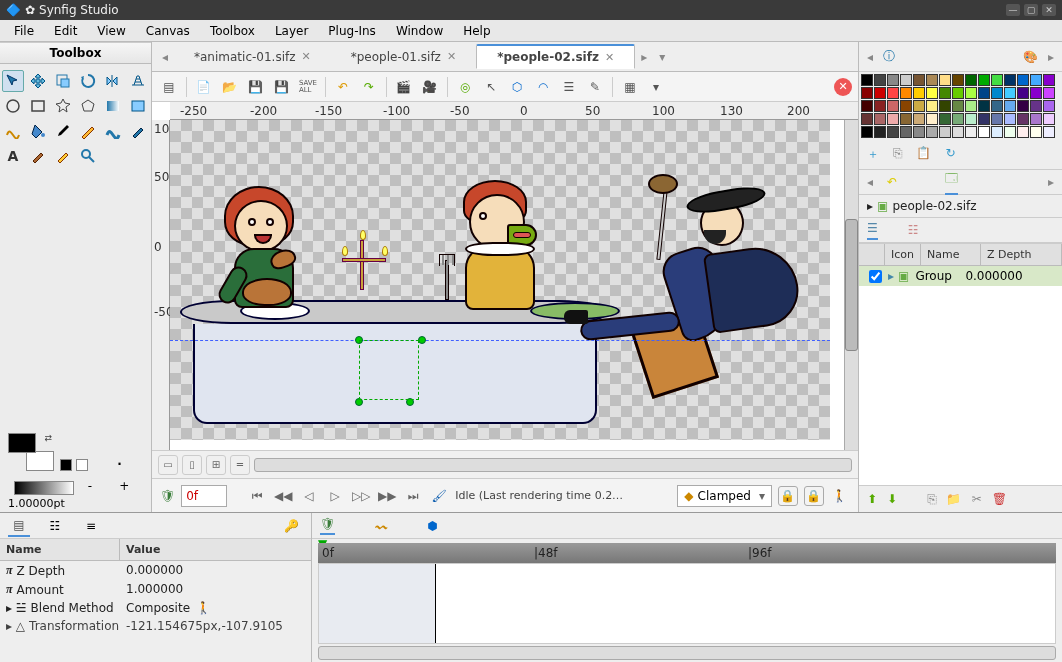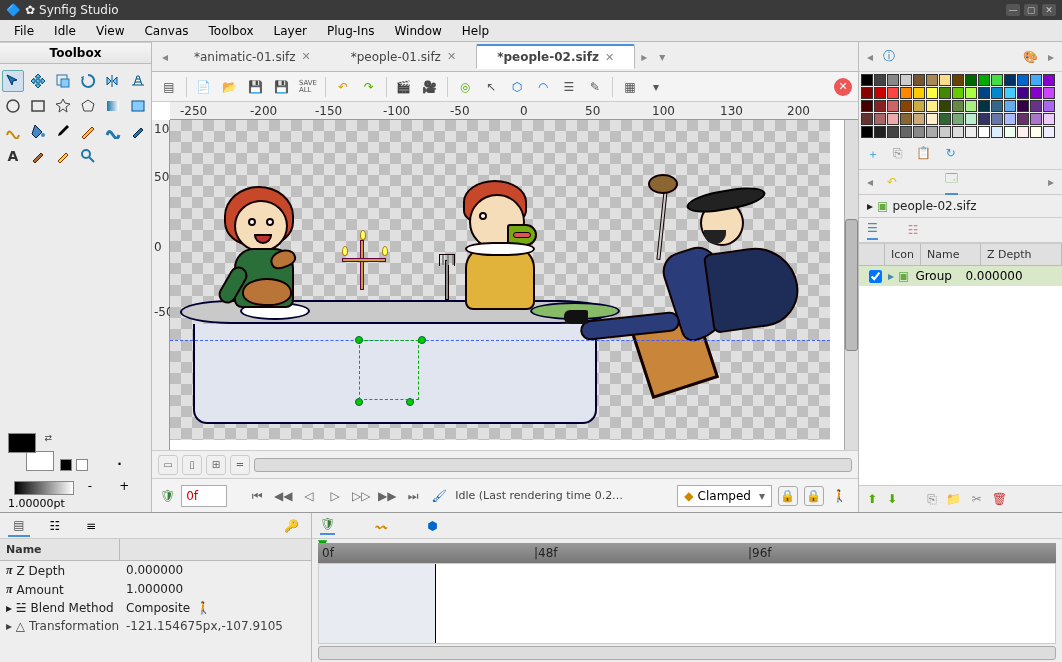--- a/index.html
+++ b/index.html
@@ -122,21 +122,21 @@
   <span style="margin:0 4px;">✿</span>
   <span>Synfig Studio</span>
   <span class="spacer"></span>
   <span class="winbtn">—</span>
   <span class="winbtn">▢</span>
   <span class="winbtn">✕</span>
 </div>
 
 <div class="menubar">
   <span>File</span>
-  <span>Idle</span>
+  <span>Edit</span>
   <span>View</span>
   <span>Canvas</span>
   <span>Toolbox</span>
   <span>Layer</span>
   <span>Plug-Ins</span>
   <span>Window</span>
   <span>Help</span>
 </div>
 
 <div class="main">
@@ -618,20 +618,21 @@
   <div class="params">
     <div class="paramtab ptabs">
       <span style="border-bottom:2px solid #4a90d9;color:#555">▤</span>
       <span>☷</span>
       <span>≡</span>
       <span style="flex:1"></span>
       <span style="color:#d4a000">🔑</span>
     </div>
     <div class="paramhead">
       <div>Name</div>
+      <div style="flex:1">Value</div>
     </div>
     <div class="paramrow">
       <div class="pn">
           <span class="pi">π</span>
           <span>Z Depth</span>
         </div>
       <div class="pv">0.000000</div>
     </div>
     <div class="paramrow">
       <div class="pn">

